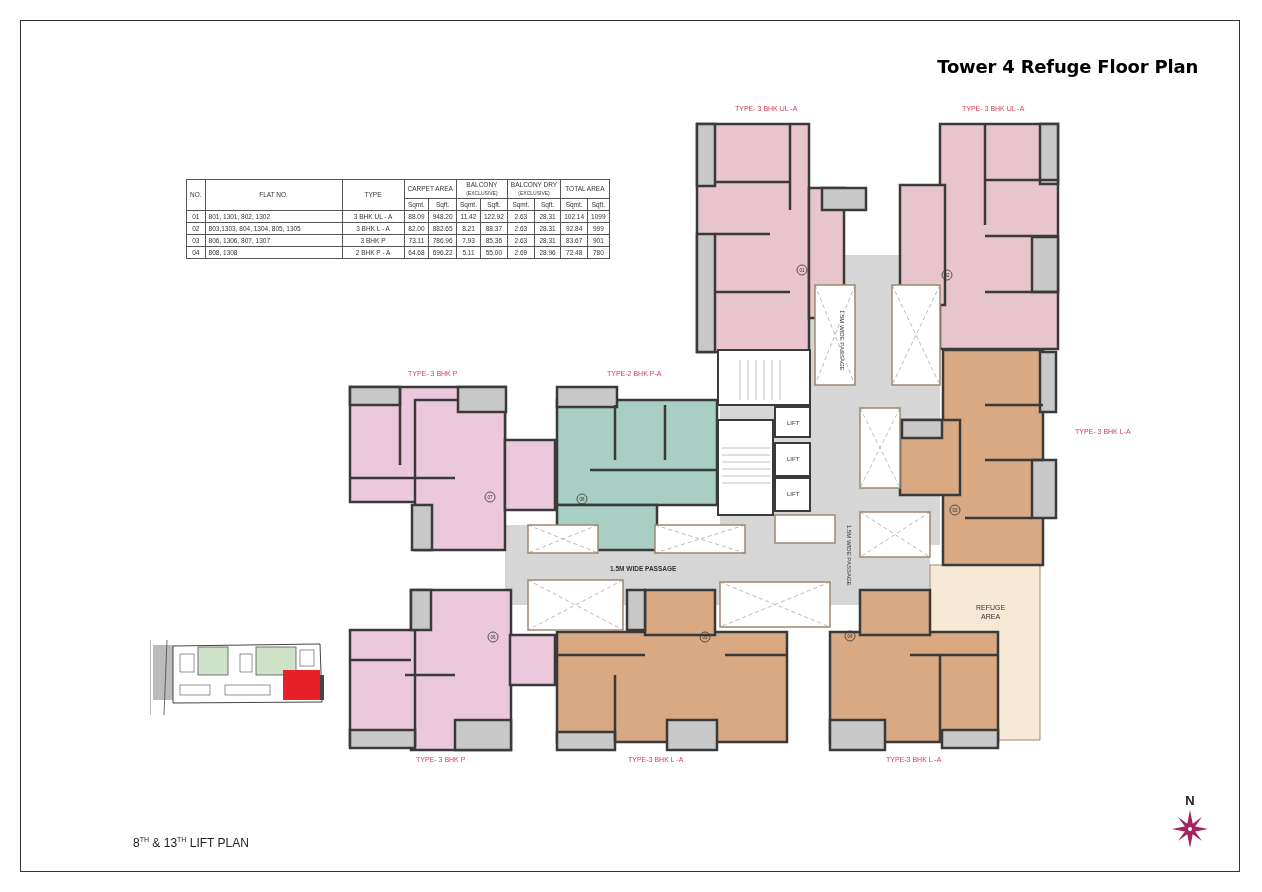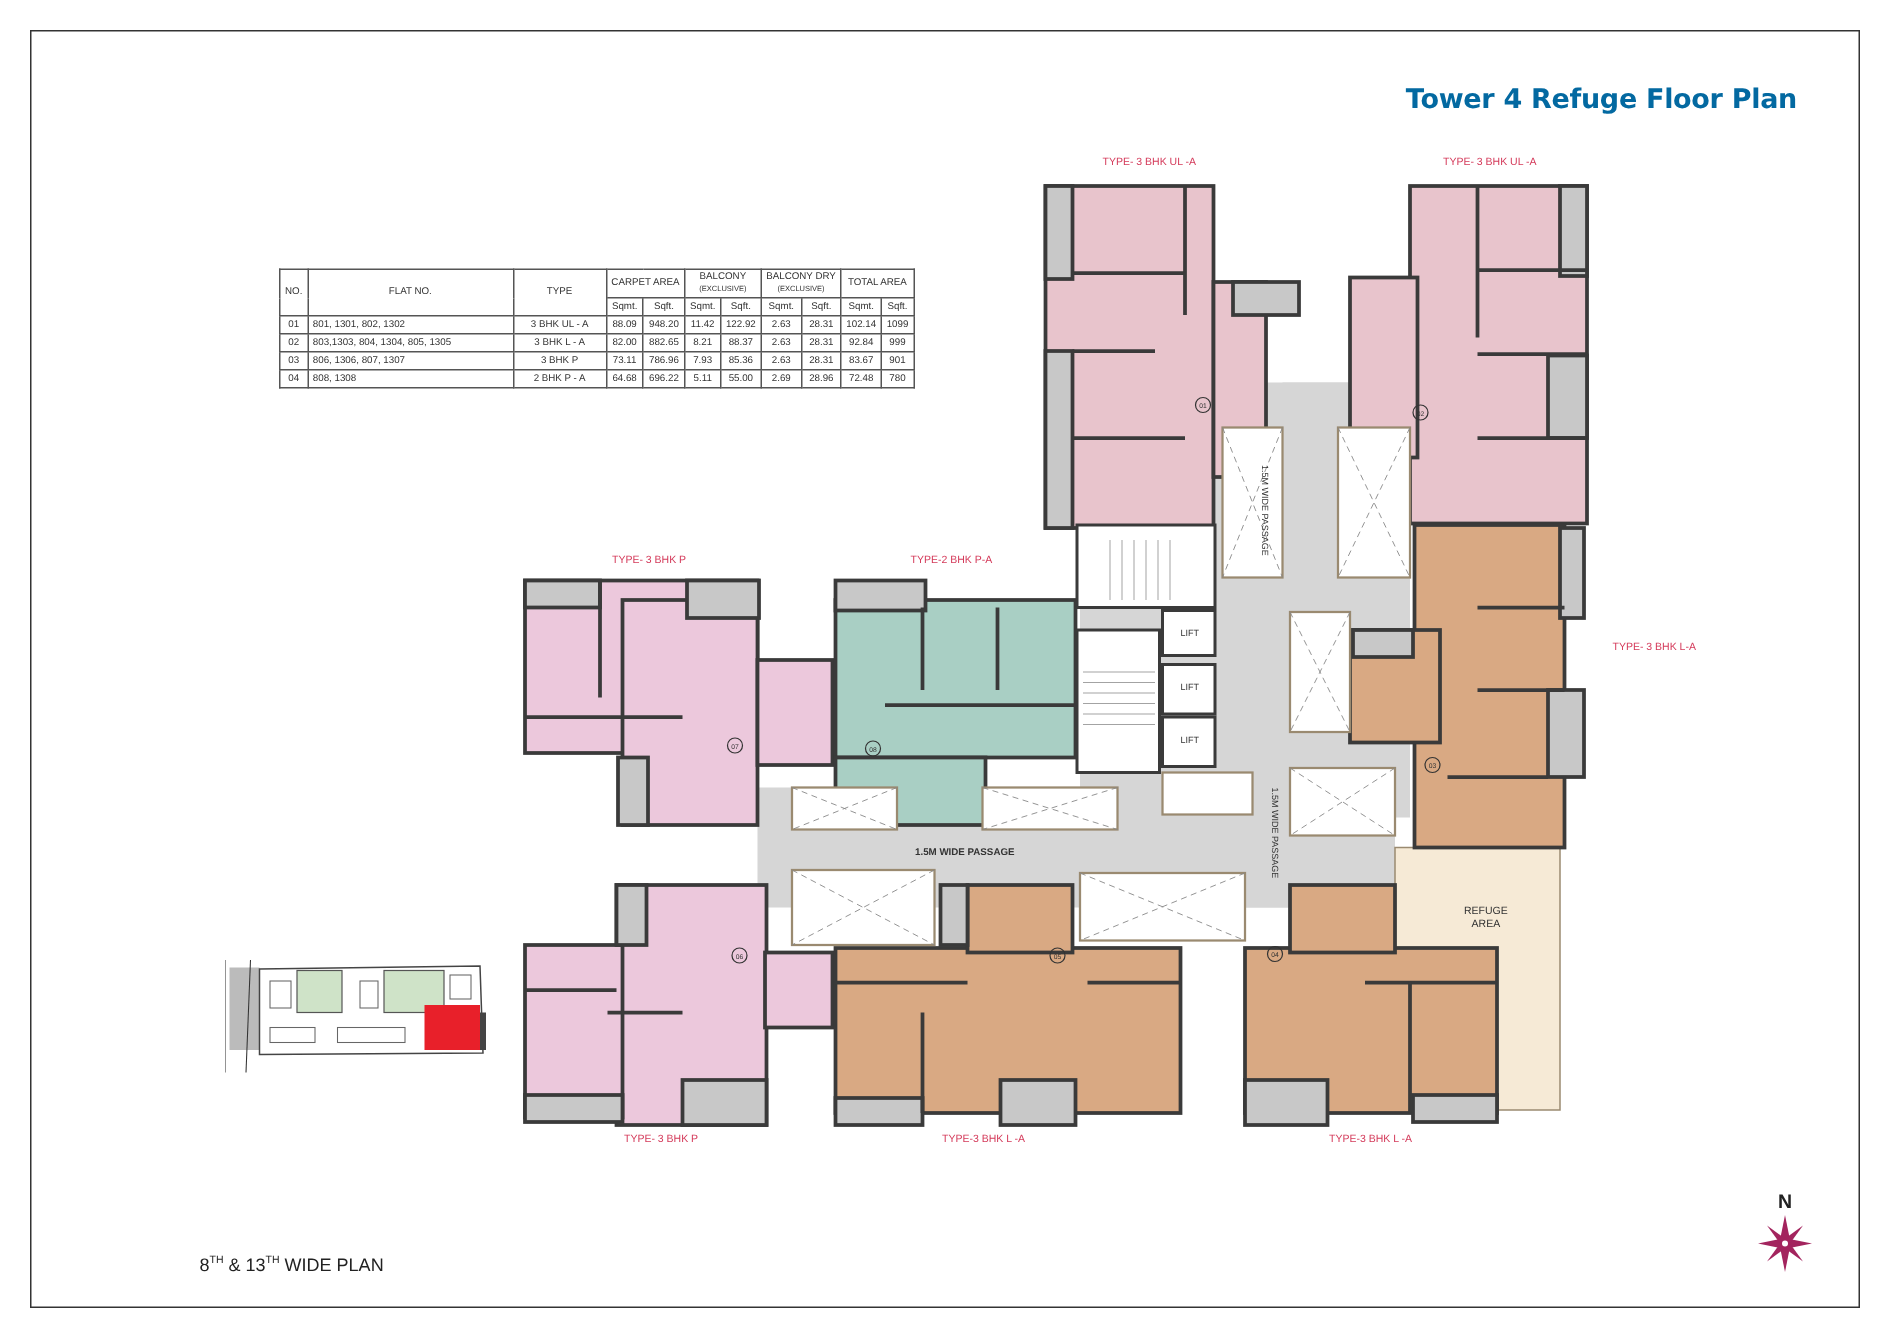--- a/index.html
+++ b/index.html
@@ -1,18 +1,18 @@
 <!DOCTYPE html>
 <html><head>
 <meta charset="utf-8">
 <style>
   html,body{margin:0;padding:0;background:#fff;}
   body{width:1262px;height:892px;position:relative;overflow:hidden;font-family:"Liberation Sans",sans-serif;color:#222;}
   .frame{position:absolute;left:20px;top:20px;width:1220px;height:852px;border:1.5px solid #333;box-sizing:border-box;}
-  .title{position:absolute;right:64px;top:56px;font-size:18px;font-weight:bold;color:#0369a1;font-family:"DejaVu Sans",sans-serif;letter-spacing:-0.2px;}
+  .title{position:absolute;right:64px;top:56px;font-size:18px;font-weight:bold;color:#000000;font-family:"DejaVu Sans",sans-serif;letter-spacing:-0.2px;}
   table.area{position:absolute;left:186px;top:179px;border-collapse:collapse;font-size:6.5px;color:#333;}
   table.area td,table.area th{border:0.8px solid #555;padding:1px 3px;text-align:center;font-weight:normal;height:9px;}
   table.area th{line-height:8px;}
   table.area td.l{text-align:left;}
   table.area .sub{font-size:5px;}
   .plan{position:absolute;left:0;top:0;}
   .tlabel{position:absolute;font-size:7px;color:#d43a5a;white-space:nowrap;}
   .floorlabel{position:absolute;left:133px;top:836px;font-size:12px;color:#222;}
   .floorlabel sup{font-size:7px;}
   .north{position:absolute;left:1170px;top:793px;width:40px;height:60px;text-align:center;}
@@ -306,21 +306,21 @@
     <rect x="30" y="24" width="14" height="18"></rect>
     <rect x="90" y="24" width="12" height="18"></rect>
     <rect x="150" y="20" width="14" height="16"></rect>
     <rect x="30" y="55" width="30" height="10"></rect>
     <rect x="75" y="55" width="45" height="10"></rect>
   </g>
   <rect x="170" y="45" width="4" height="25" fill="#444"></rect>
 </svg>
 
 <div class="floorlabel">
-  <span>8</span><sup>TH</sup><span> &amp; 13</span><sup>TH</sup><span> WIDE PLAN</span>
+  <span>8</span><sup>TH</sup><span> &amp; 13</span><sup>TH</sup><span> LIFT PLAN</span>
 </div>
 
 <div class="north">
   <span class="n">N</span>
   <svg width="40" height="42" viewBox="0 0 40 42">
     <g fill="#a3245e">
       <polygon points="20,2 23,17 20,21 17,17"></polygon>
       <polygon points="20,40 23,25 20,21 17,25"></polygon>
       <polygon points="2,21 17,18 21,21 17,24"></polygon>
       <polygon points="38,21 23,18 19,21 23,24"></polygon>

